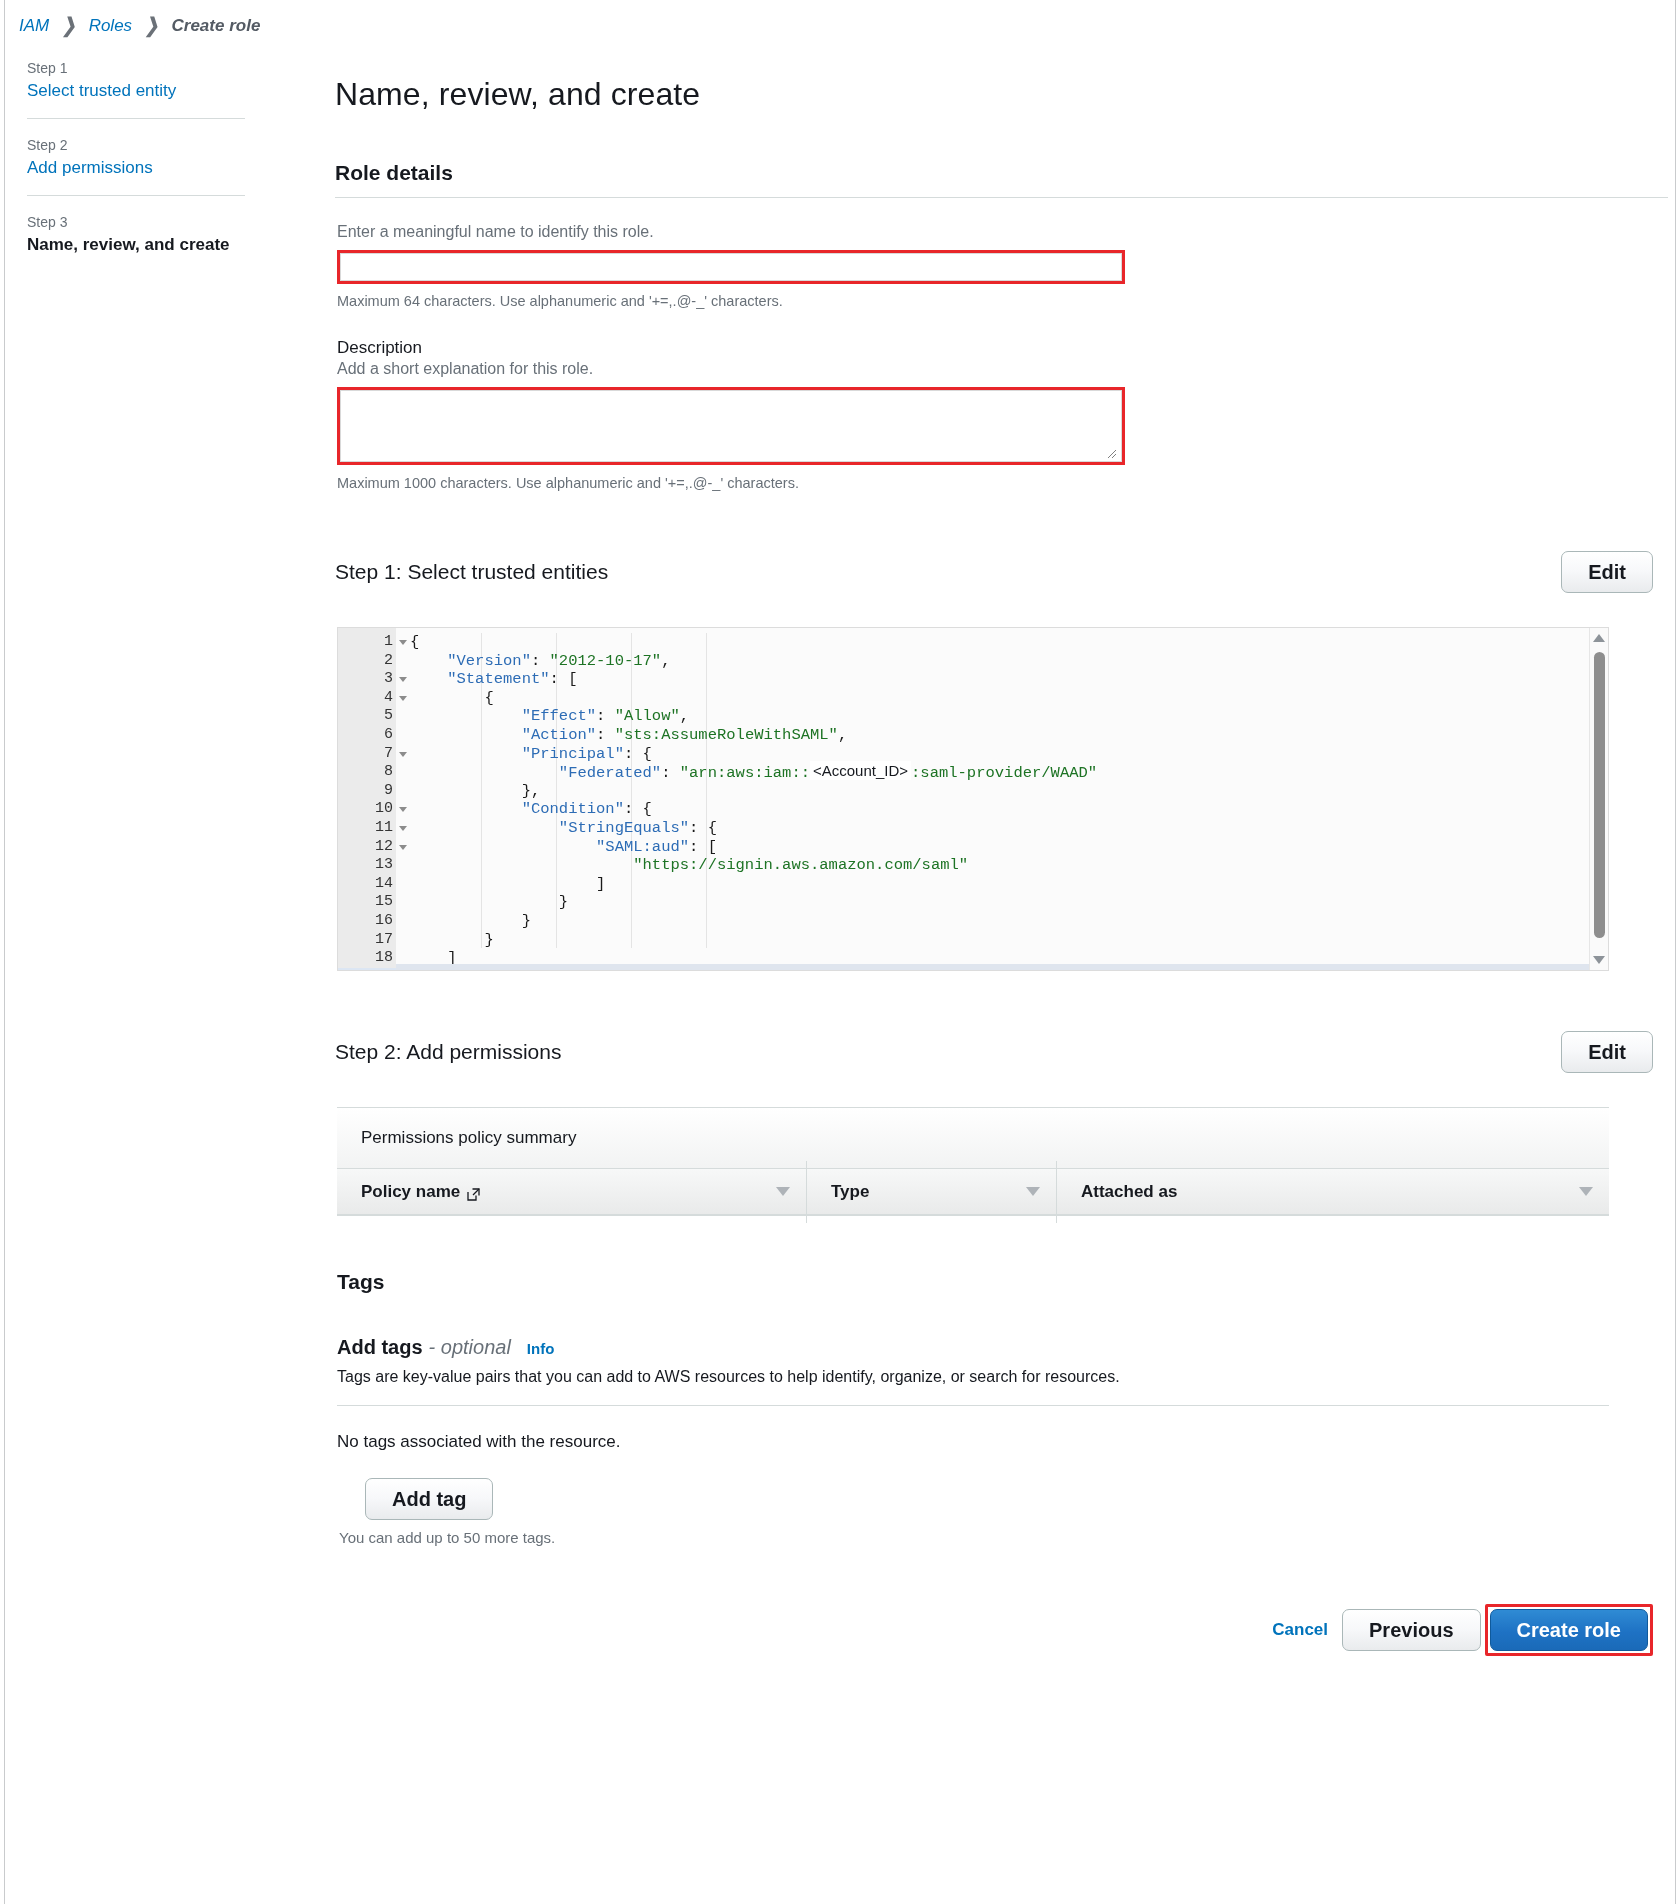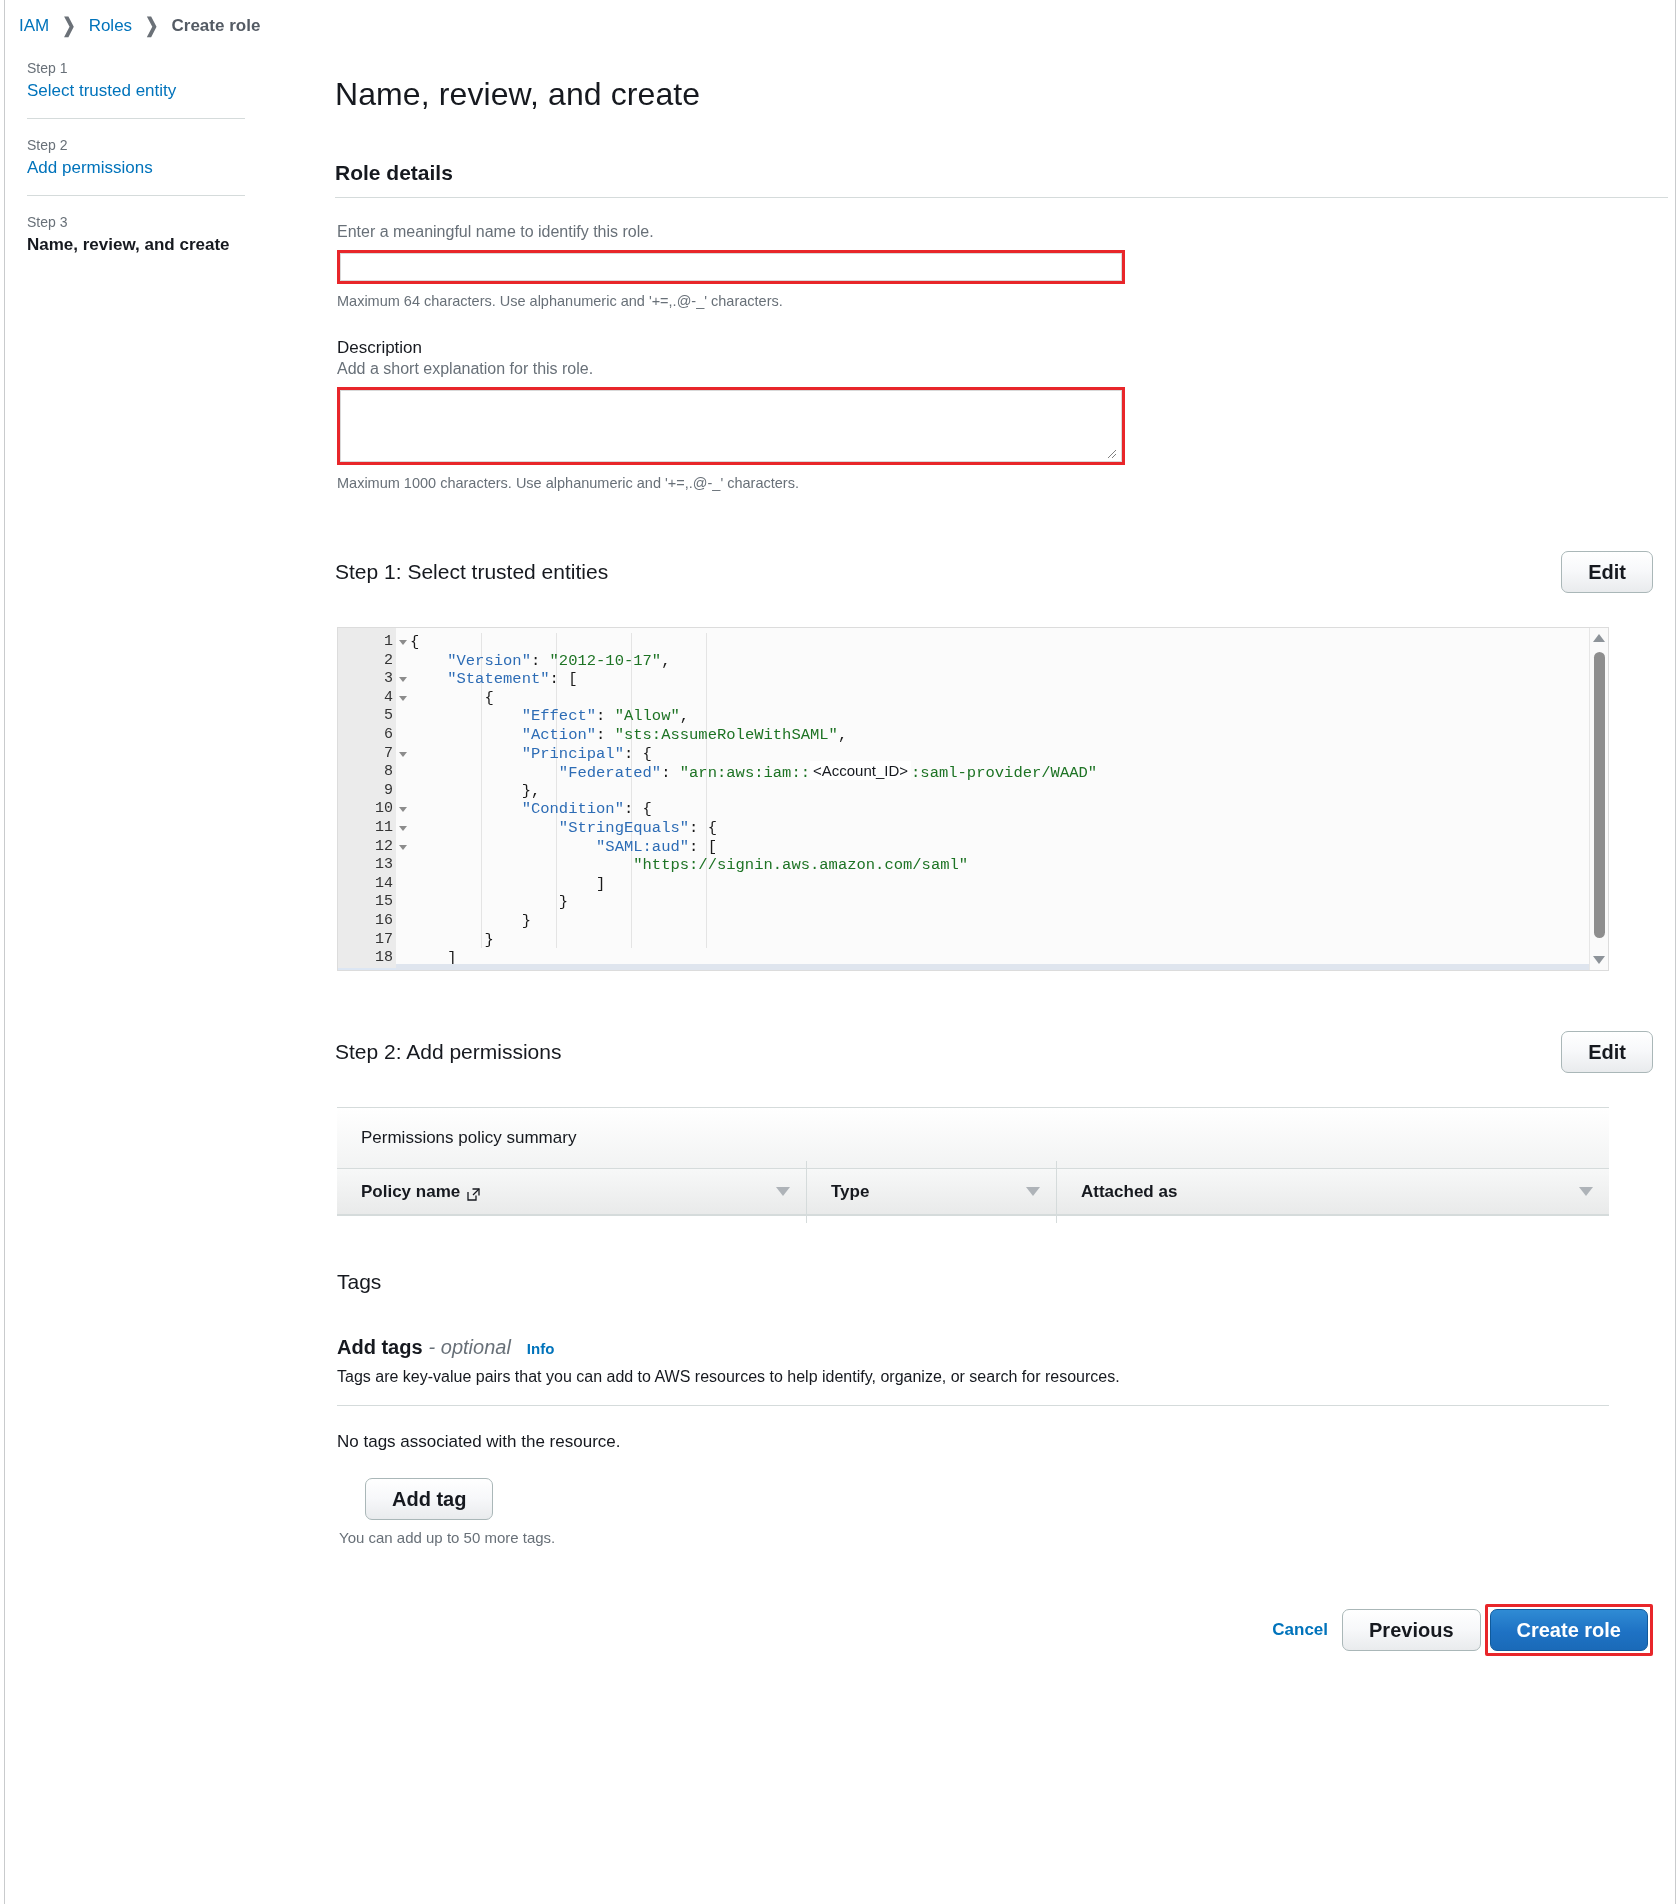--- a/index.html
+++ b/index.html
@@ -21,20 +21,21 @@
     border-right: 1px solid #c9cbcd;
     background: #fff;
   }
 
   
   .breadcrumb {
     display: flex; align-items: center;
     padding: 11px 0 0 14px;
     font-size: 17px;
     height: 40px;
+    font-style: italic;
   }
   .crumb-link { color: #0073bb; cursor: pointer; }
   .crumb-current { color: #545b64; font-weight: bold; }
   .crumb-sep {
     display: inline-block;
     margin: 0 13px;
     color: #6b7178;
     font-size: 16px;
     font-weight: bold;
     transform: scaleY(1.25);
@@ -296,21 +297,21 @@
     border-right: 7px solid transparent;
     border-top: 9px solid #aeb3b8;
     margin-left: 12px;
   }
   .ext-link-icon {
     display: inline-block; width: 13px; height: 13px;
     margin-left: 7px; position: relative; top: 1px;
   }
 
   
-  .tags-title { font-size: 21px; color: #16191f; margin: 54px 0 0 2px; font-weight: normal; }
+  .tags-title { font-size: 21px; color: #16191f; margin: 54px 0 0 2px; font-weight: bold; }
   .tags-sub { margin: 42px 0 0 2px; display: flex; align-items: baseline; }
   .tags-sub b { font-size: 20px; color: #16191f; }
   .tags-sub .opt { font-size: 20px; color: #687078; font-style: italic; margin-left: 6px; }
   .tags-sub .info { font-size: 15px; color: #0073bb; margin-left: 16px; cursor: pointer; font-weight: bold; }
   .tags-desc { font-size: 16px; color: #16191f; margin: 9px 0 0 2px; }
   .tags-rule {
     border: 0; border-top: 1px solid #d5dbdb;
     margin: 19px 0 0 2px; width: 1272px;
   }
   .no-tags { font-size: 17px; color: #16191f; margin: 26px 0 0 2px; }

